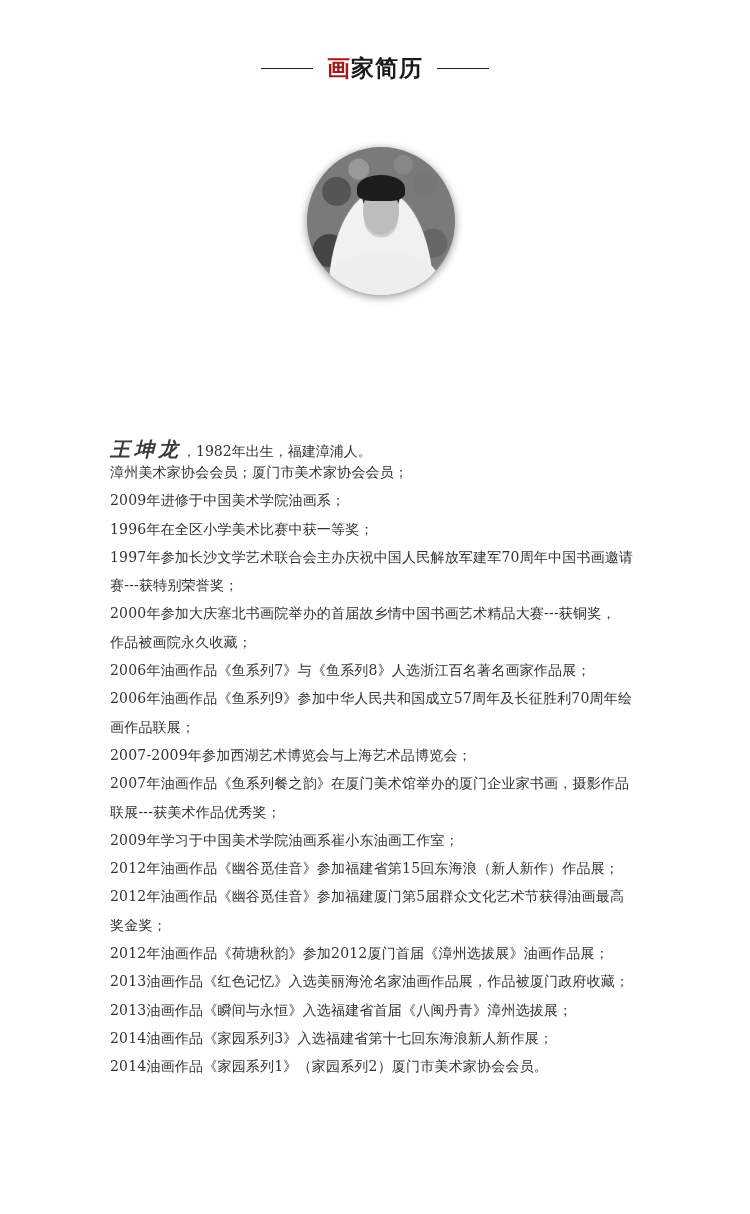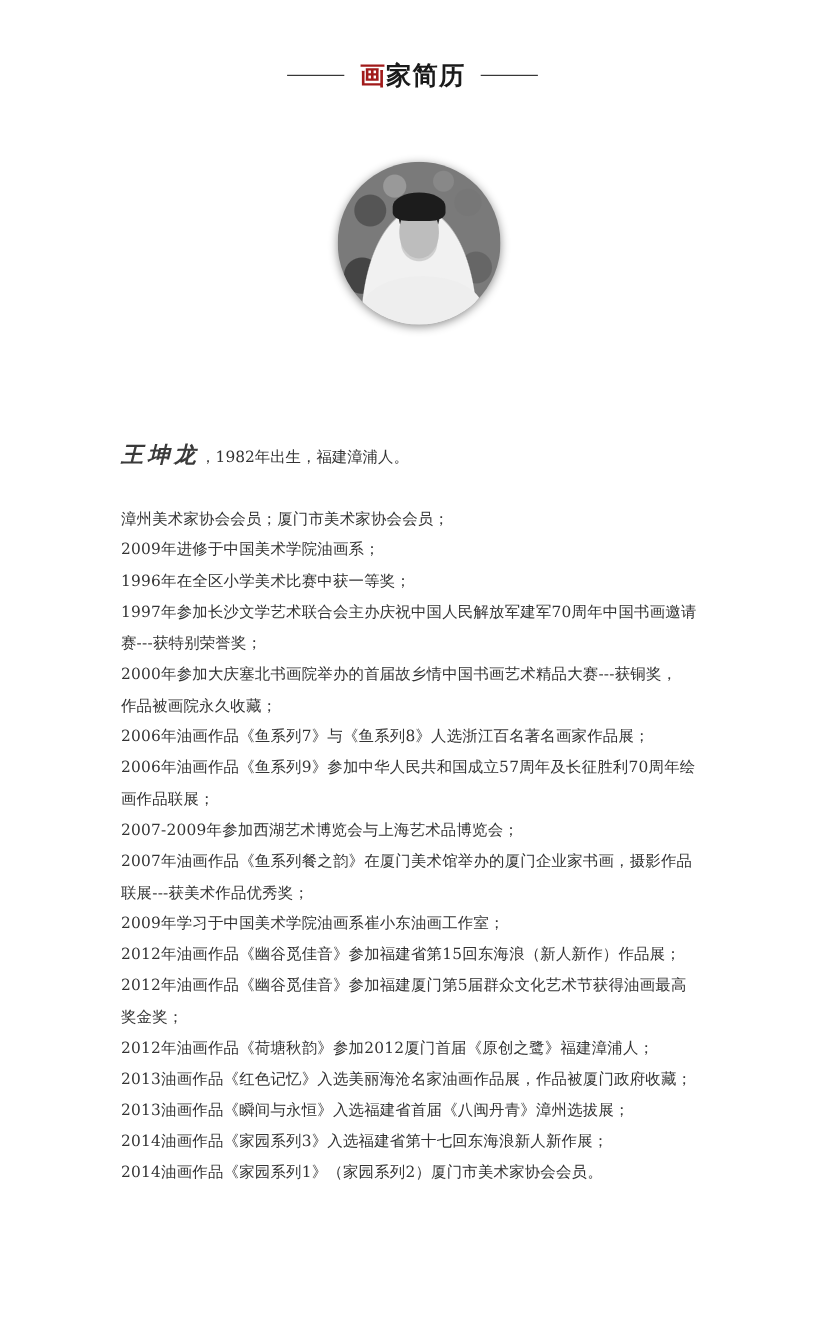--- a/index.html
+++ b/index.html
@@ -102,20 +102,21 @@
       font-size: 14px;
       color: #333;
     }
     .intro .name {
       font-family: "DejaVu Serif", "Liberation Serif", serif;
       font-weight: bold;
       font-style: italic;
       font-size: 20px;
       color: #3a3a3a;
       letter-spacing: 4px;
+      margin-top: 36px;
     }
     .lines {
       margin-top: 28px;
     }
     .line {
       font-size: 14px;
       line-height: 28.3px;
       color: #333333;
       white-space: nowrap;
       letter-spacing: 0.2px;
@@ -152,19 +153,19 @@
     <div class="line">2006年油画作品《鱼系列7》与《鱼系列8》人选浙江百名著名画家作品展；</div>
     <div class="line">2006年油画作品《鱼系列9》参加中华人民共和国成立57周年及长征胜利70周年绘</div>
     <div class="line">画作品联展；</div>
     <div class="line">2007-2009年参加西湖艺术博览会与上海艺术品博览会；</div>
     <div class="line">2007年油画作品《鱼系列餐之韵》在厦门美术馆举办的厦门企业家书画，摄影作品</div>
     <div class="line">联展---获美术作品优秀奖；</div>
     <div class="line">2009年学习于中国美术学院油画系崔小东油画工作室；</div>
     <div class="line">2012年油画作品《幽谷觅佳音》参加福建省第15回东海浪（新人新作）作品展；</div>
     <div class="line">2012年油画作品《幽谷觅佳音》参加福建厦门第5届群众文化艺术节获得油画最高</div>
     <div class="line">奖金奖；</div>
-    <div class="line">2012年油画作品《荷塘秋韵》参加2012厦门首届《原创之鹭》福建漳浦人；</div>
+    <div class="line">2012年油画作品《荷塘秋韵》参加2012厦门首届《漳州选拔展》油画作品展；</div>
     <div class="line">2013油画作品《红色记忆》入选美丽海沧名家油画作品展，作品被厦门政府收藏；</div>
     <div class="line">2013油画作品《瞬间与永恒》入选福建省首届《八闽丹青》漳州选拔展；</div>
     <div class="line">2014油画作品《家园系列3》入选福建省第十七回东海浪新人新作展；</div>
     <div class="line">2014油画作品《家园系列1》（家园系列2）厦门市美术家协会会员。</div>
   </div>
 </div>
 
 </body></html>

